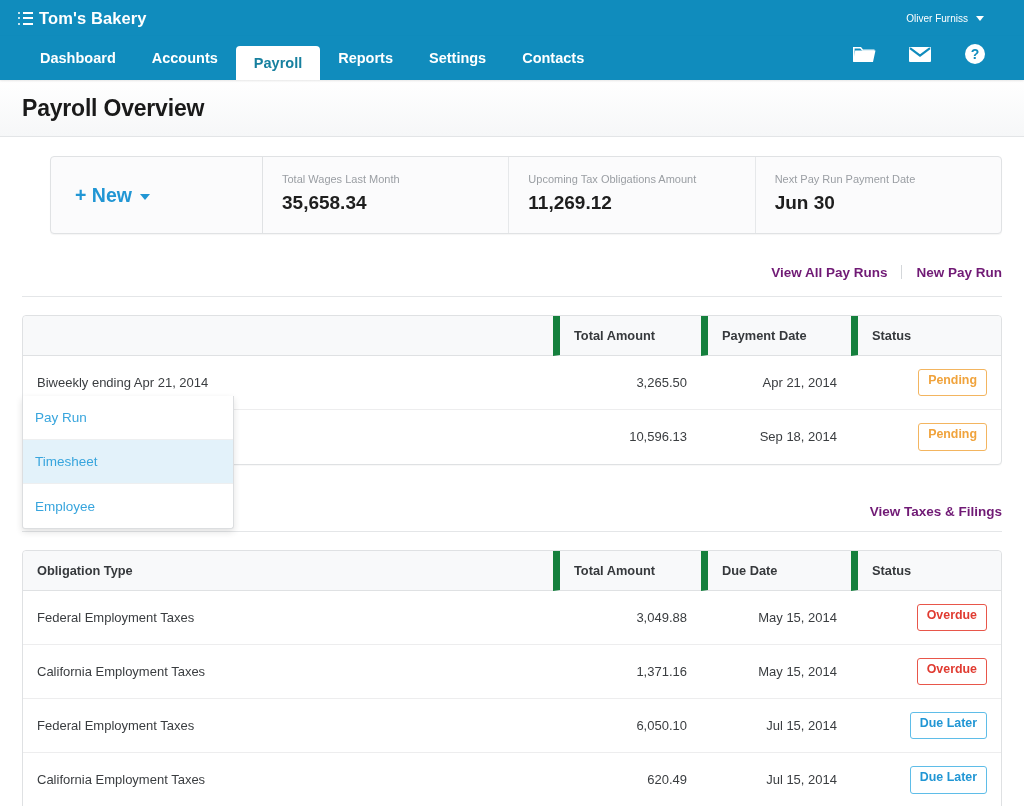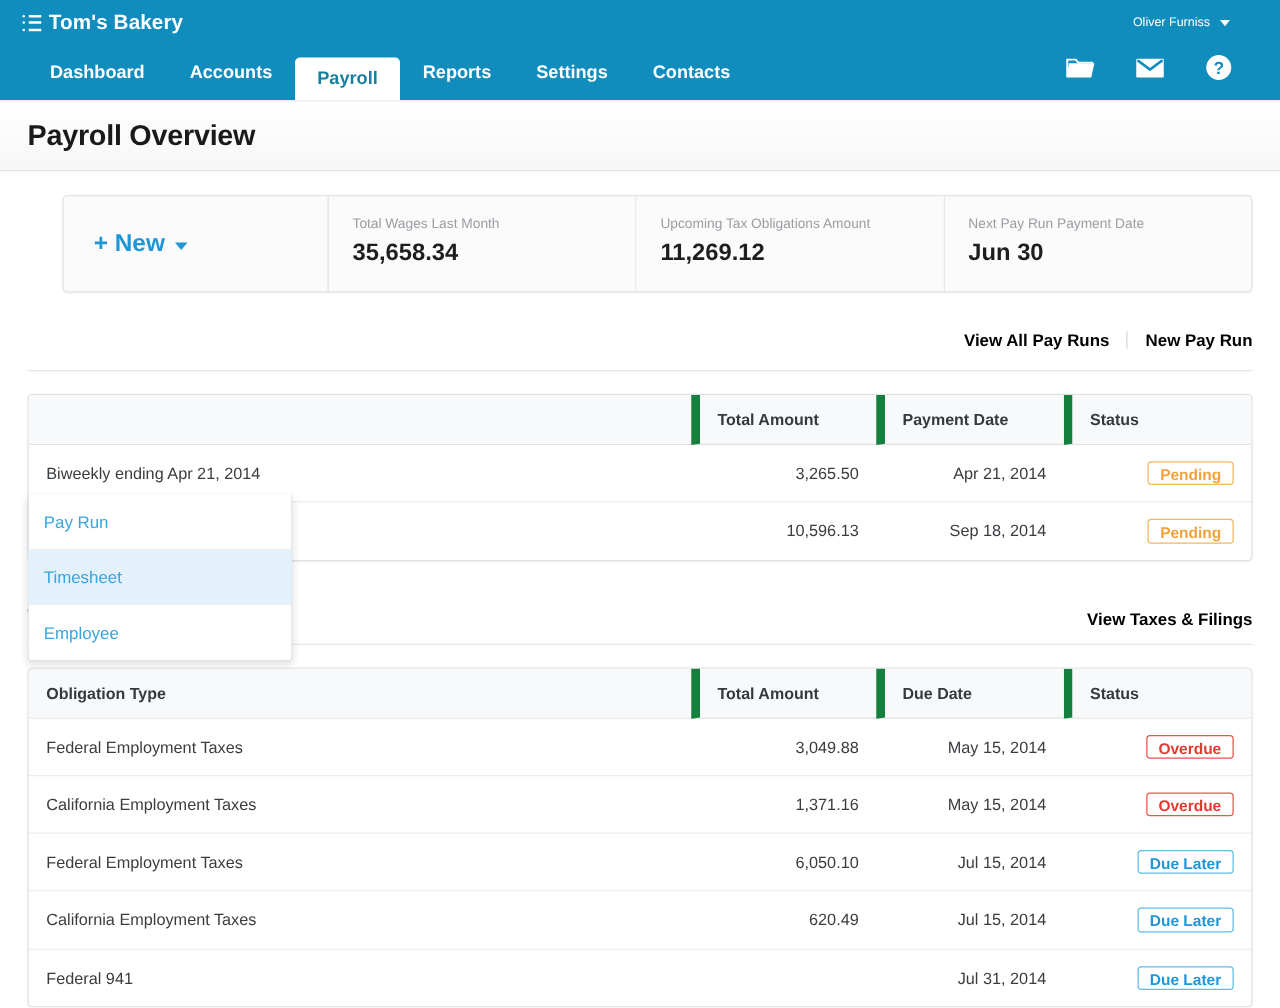--- a/index.html
+++ b/index.html
@@ -163,21 +163,21 @@
   .dd-item.highlight { background: #e3f2fa; }
 
   
   .section-links {
     display: flex; align-items: center; justify-content: flex-end;
     height: 32px;
     margin-top: 22px;
     gap: 14px;
   }
   .link {
-    color: #000000; font-size: 13.5px; font-weight: bold;
+    color: #701a75; font-size: 13.5px; font-weight: bold;
     cursor: pointer; white-space: nowrap;
   }
   .link-sep { width: 1px; height: 14px; background: #d4d7da; }
 
   .section-rule {
     height: 1px; background: #e4e6e8; margin-top: 8px;
   }
 
   
   .data-table {
@@ -213,21 +213,21 @@
   }
   .data-table tbody tr:last-child td { border-bottom: none; }
   .data-table tbody td:first-child { text-align: left; }
   .col-name { width: auto; }
   .col-amount { width: 148px; }
   .col-date { width: 150px; }
   .col-status { width: 150px; }
 
   .badge {
     display: inline-block;
-    padding: 3px 9px 0;
+    padding: 3px 9px 8px;
     border-radius: 3px;
     font-size: 12.4px;
     font-weight: bold;
     border: 1px solid;
     background: #ffffff;
     line-height: 1.15;
   }
   .badge.pending { color: #f0a33c; border-color: #f3b560; }
   .badge.overdue { color: #e03b31; border-color: #e8564a; }
   .badge.duelater { color: #2196d4; border-color: #5fbde8; }

